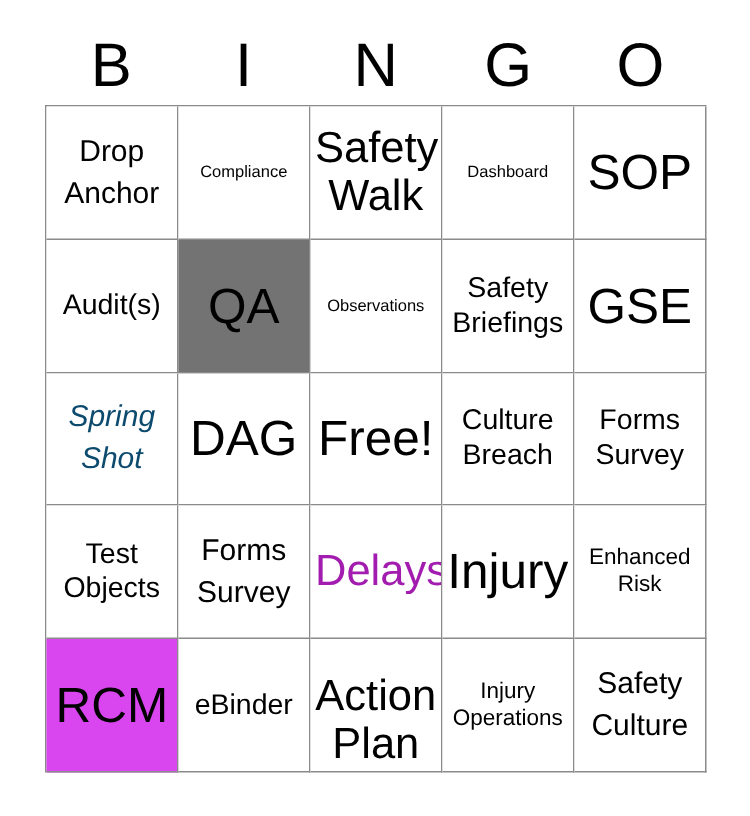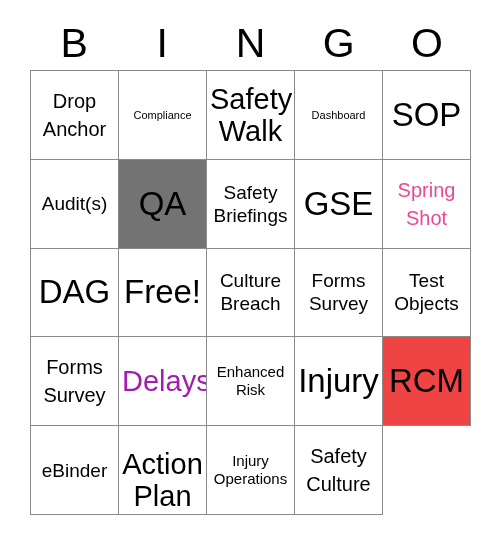--- a/index.html
+++ b/index.html
@@ -125,29 +125,32 @@
         <span class="cell-text sz-xl" style="color: rgb(0, 0, 0);">SOP</span>
       </div>
 
     <div class="cell" style="background: rgb(255, 255, 255); border-right-color: rgb(138, 138, 138); border-bottom-color: rgb(138, 138, 138);">
         <span class="cell-text sz-sm" style="color: rgb(0, 0, 0);">Audit(s)</span>
       </div>
     <div class="cell" style="background: #737373; border-right-color: rgb(138, 138, 138); border-bottom-color: rgb(138, 138, 138);">
         <span class="cell-text sz-xl" style="color: rgb(0, 0, 0);">QA</span>
       </div>
     <div class="cell" style="background: rgb(255, 255, 255); border-right-color: rgb(138, 138, 138); border-bottom-color: rgb(138, 138, 138);">
+        <span class="cell-text sz-xxs" style="color: rgb(0, 0, 0);">Observations</span>
+      </div>
+    <div class="cell" style="background: rgb(255, 255, 255); border-right-color: rgb(138, 138, 138); border-bottom-color: rgb(138, 138, 138);">
         <span class="cell-text sz-sm" style="color: rgb(0, 0, 0);">Safety
 Briefings</span>
       </div>
     <div class="cell" style="background: rgb(255, 255, 255); border-right-color: rgb(138, 138, 138); border-bottom-color: rgb(138, 138, 138);">
         <span class="cell-text sz-xl" style="color: rgb(0, 0, 0);">GSE</span>
       </div>
 
     <div class="cell" style="background: rgb(255, 255, 255); border-right-color: rgb(138, 138, 138); border-bottom-color: rgb(138, 138, 138);">
-        <span class="cell-text sz-md" style="color: #ec4899;">Spring
+        <span class="cell-text sz-md" style="color: #0c4a6e; font-style: italic;">Spring
 Shot</span>
       </div>
     <div class="cell" style="background: rgb(255, 255, 255); border-right-color: rgb(138, 138, 138); border-bottom-color: rgb(138, 138, 138);">
         <span class="cell-text sz-xl" style="color: rgb(0, 0, 0);">DAG</span>
       </div>
     <div class="cell" style="background: rgb(255, 255, 255); border-right-color: rgb(138, 138, 138); border-bottom-color: rgb(138, 138, 138);">
         <span class="cell-text sz-xl" style="color: rgb(0, 0, 0);">Free!</span>
       </div>
     <div class="cell" style="background: rgb(255, 255, 255); border-right-color: rgb(138, 138, 138); border-bottom-color: rgb(138, 138, 138);">
         <span class="cell-text sz-sm" style="color: rgb(0, 0, 0);">Culture
@@ -163,28 +166,28 @@
 Objects</span>
       </div>
     <div class="cell" style="background: rgb(255, 255, 255); border-right-color: rgb(138, 138, 138); border-bottom-color: rgb(138, 138, 138);">
         <span class="cell-text sz-md" style="color: rgb(0, 0, 0);">Forms
 Survey</span>
       </div>
     <div class="cell" style="background: rgb(255, 255, 255); border-right-color: rgb(138, 138, 138); border-bottom-color: rgb(138, 138, 138);">
         <span class="cell-text sz-lg" style="color: #a21caf;">Delays</span>
       </div>
     <div class="cell" style="background: rgb(255, 255, 255); border-right-color: rgb(138, 138, 138); border-bottom-color: rgb(138, 138, 138);">
+        <span class="cell-text sz-xl" style="color: rgb(0, 0, 0);">Injury</span>
+      </div>
+    <div class="cell" style="background: rgb(255, 255, 255); border-right-color: rgb(138, 138, 138); border-bottom-color: rgb(138, 138, 138);">
         <span class="cell-text sz-xs" style="color: rgb(0, 0, 0);">Enhanced
 Risk</span>
       </div>
-    <div class="cell" style="background: rgb(255, 255, 255); border-right-color: rgb(138, 138, 138); border-bottom-color: rgb(138, 138, 138);">
-        <span class="cell-text sz-xl" style="color: rgb(0, 0, 0);">Injury</span>
-      </div>
-
-    <div class="cell" style="background: #ef4444; border-right-color: rgb(138, 138, 138); border-bottom-color: rgb(138, 138, 138);">
+
+    <div class="cell" style="background: #d946ef; border-right-color: rgb(138, 138, 138); border-bottom-color: rgb(138, 138, 138);">
         <span class="cell-text sz-xl" style="color: rgb(0, 0, 0);">RCM</span>
       </div>
     <div class="cell" style="background: rgb(255, 255, 255); border-right-color: rgb(138, 138, 138); border-bottom-color: rgb(138, 138, 138);">
         <span class="cell-text sz-sm" style="color: rgb(0, 0, 0);">eBinder</span>
       </div>
     <div class="cell" style="background: rgb(255, 255, 255); border-right-color: rgb(138, 138, 138); border-bottom-color: rgb(138, 138, 138); align-items: flex-end;">
         <span class="cell-text sz-lg" style="color: rgb(0, 0, 0);">Action
 Plan</span>
       </div>
     <div class="cell" style="background: rgb(255, 255, 255); border-right-color: rgb(138, 138, 138); border-bottom-color: rgb(138, 138, 138);">

